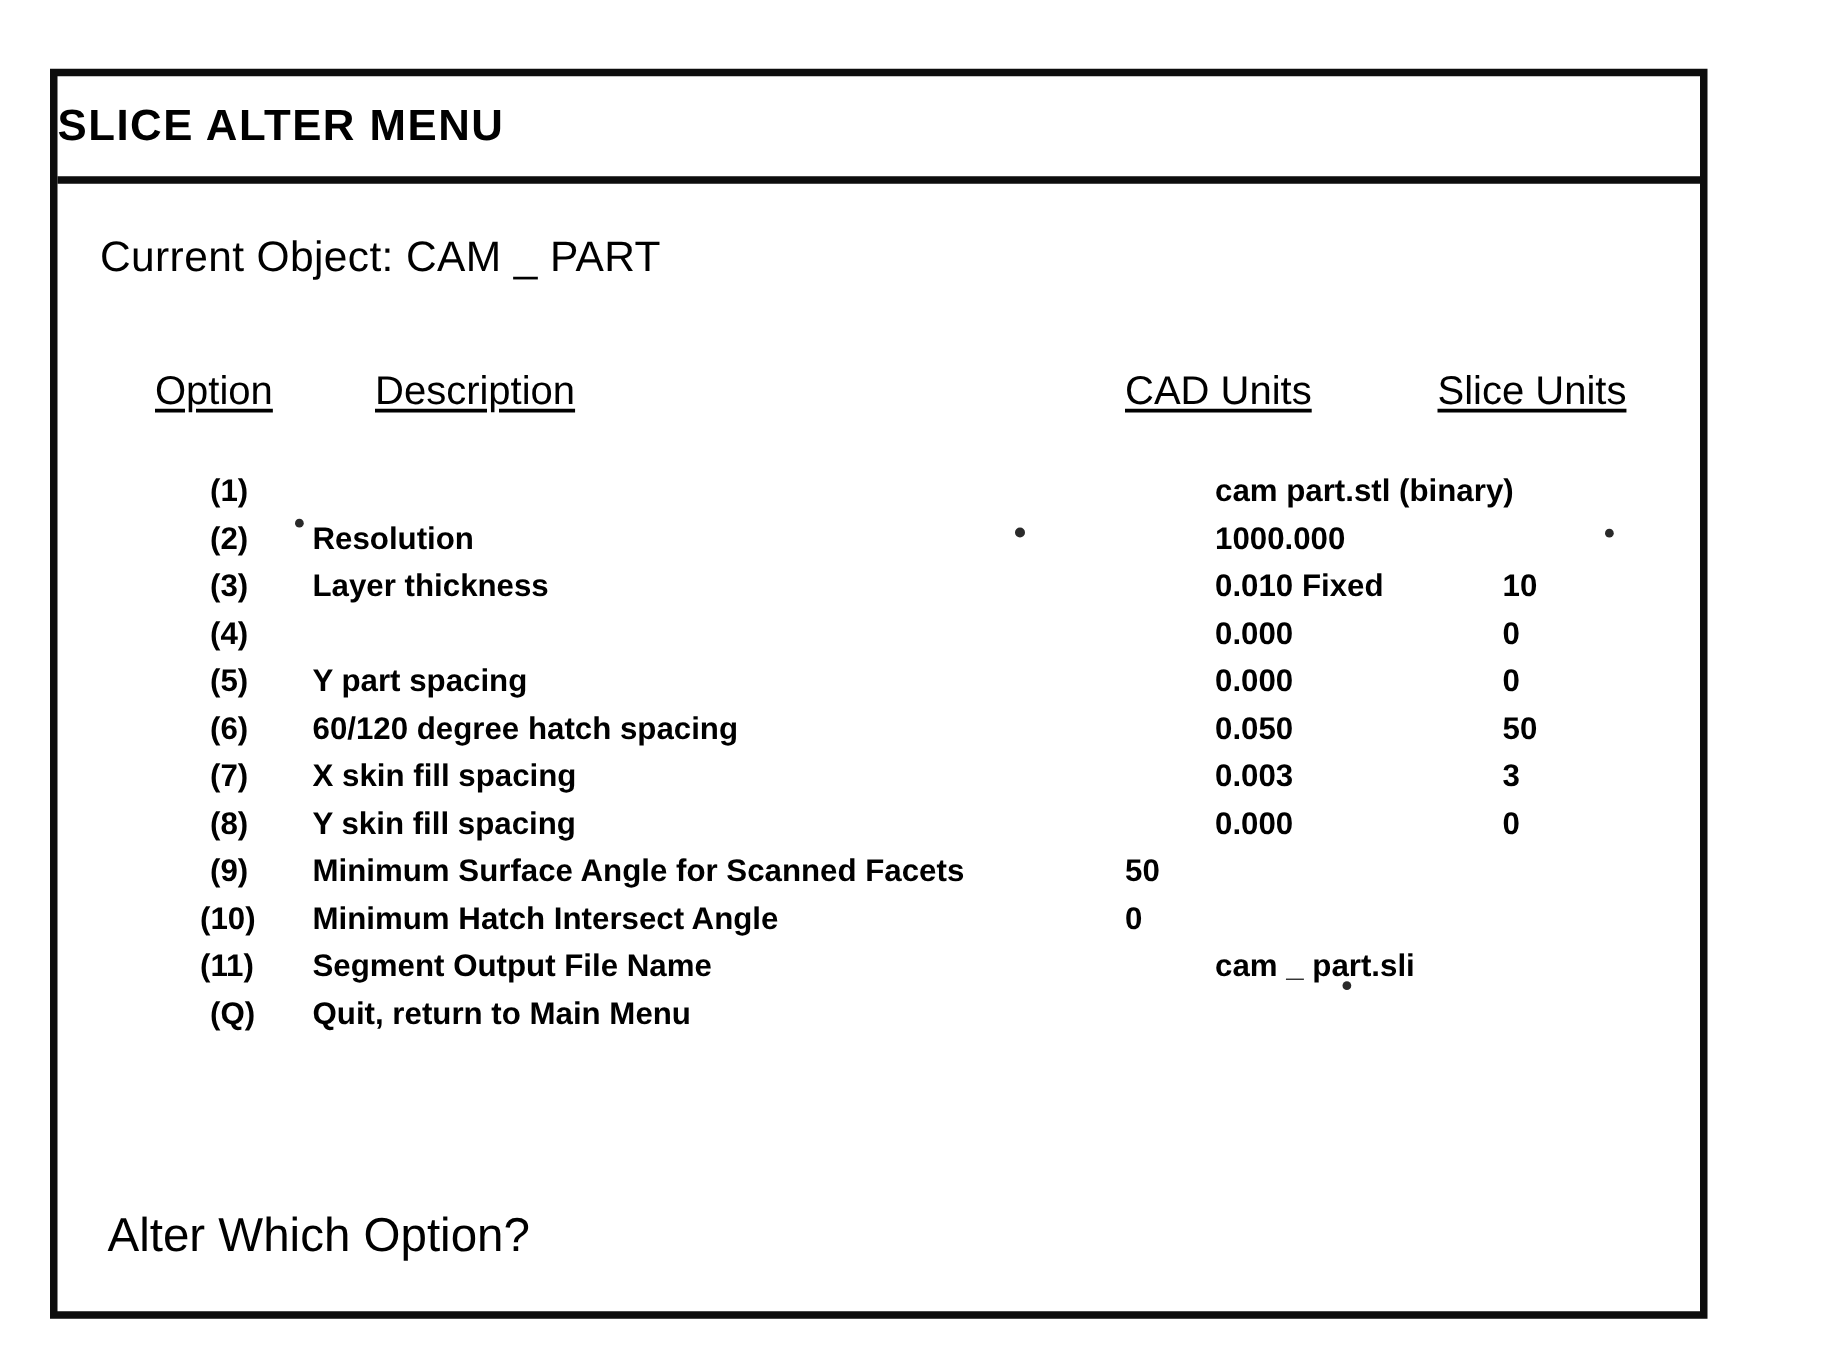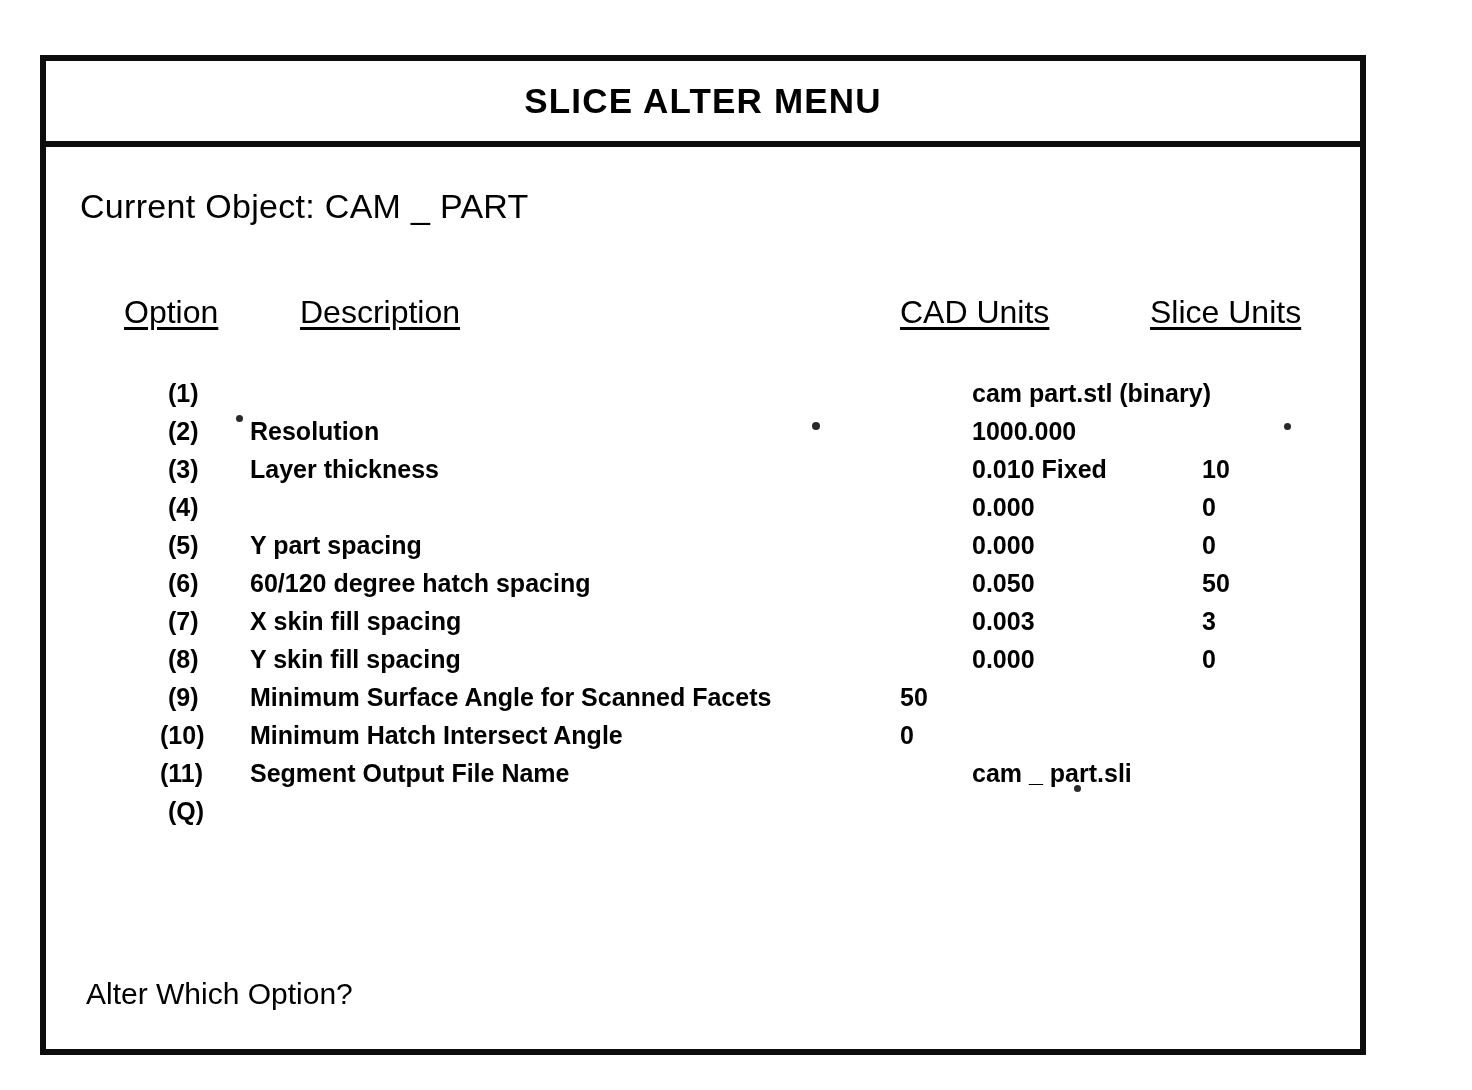--- a/index.html
+++ b/index.html
@@ -25,21 +25,20 @@
     border: 6px solid #0d0d0d;
     box-sizing: border-box;
     background: #ffffff;
   }
 
   #title-bar {
     height: 86px;
     border-bottom: 6px solid #0d0d0d;
     display: flex;
     align-items: center;
-    justify-content: center;
     box-sizing: border-box;
   }
   #title-text {
     font-size: 35px;
     font-weight: bold;
     letter-spacing: 1.2px;
   }
 
   #body-area {
     position: relative;
@@ -102,21 +101,21 @@
   }
   .row .c-slice {
     position: absolute;
     left: 1122px;
   }
 
   #prompt {
     position: absolute;
     left: 40px;
     bottom: 38px;
-    font-size: 30px;
+    font-size: 38px;
     font-weight: normal;
   }
 
   .speck {
     position: absolute;
     background: #2a2a2a;
     border-radius: 50%;
   }
 </style>
 </head>
@@ -219,20 +218,21 @@
 
       <div class="row">
         <span class="c-opt" style="left:80px;">(11)</span>
         <span class="c-desc">Segment Output File Name</span>
         <span class="c-cad">cam _ part.sli</span>
         <span class="c-slice"></span>
       </div>
 
       <div class="row">
         <span class="c-opt">(Q)</span>
+        <span class="c-desc">Quit, return to Main Menu</span>
         <span class="c-cad"></span>
         <span class="c-slice"></span>
       </div>
 
     </div>
 
     <div id="prompt">Alter Which Option?</div>
 
   </div>
 </div>

